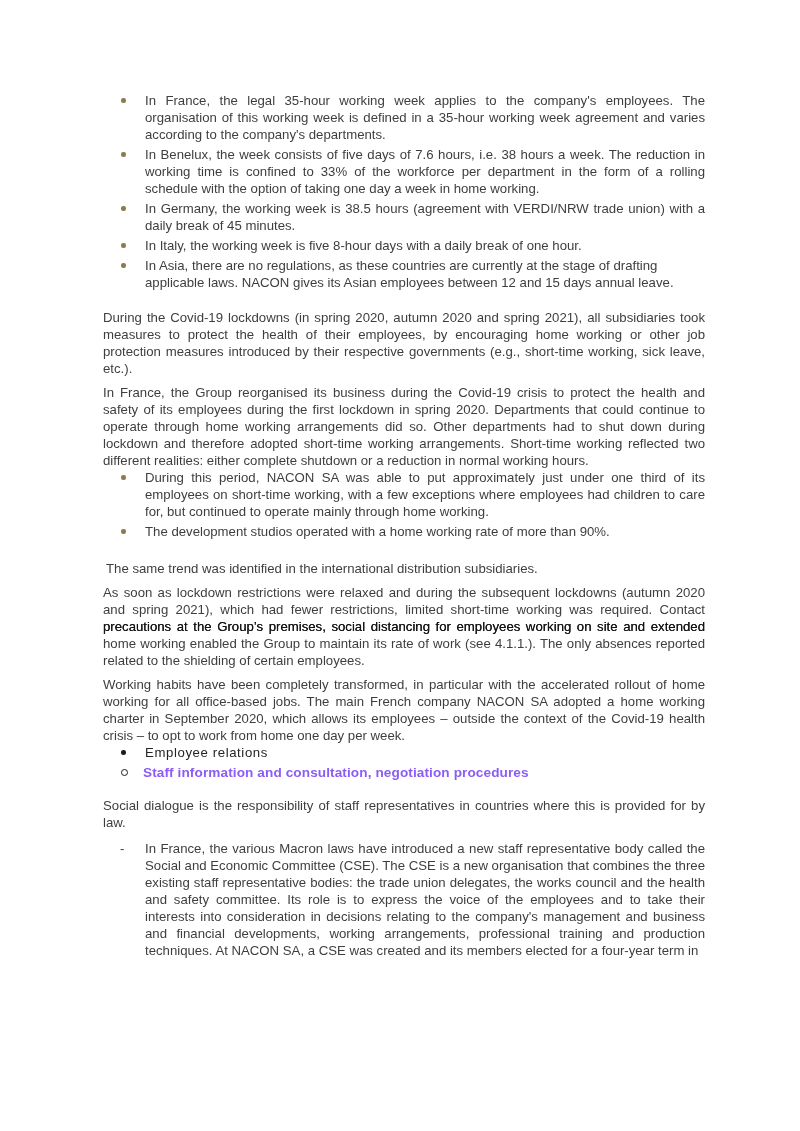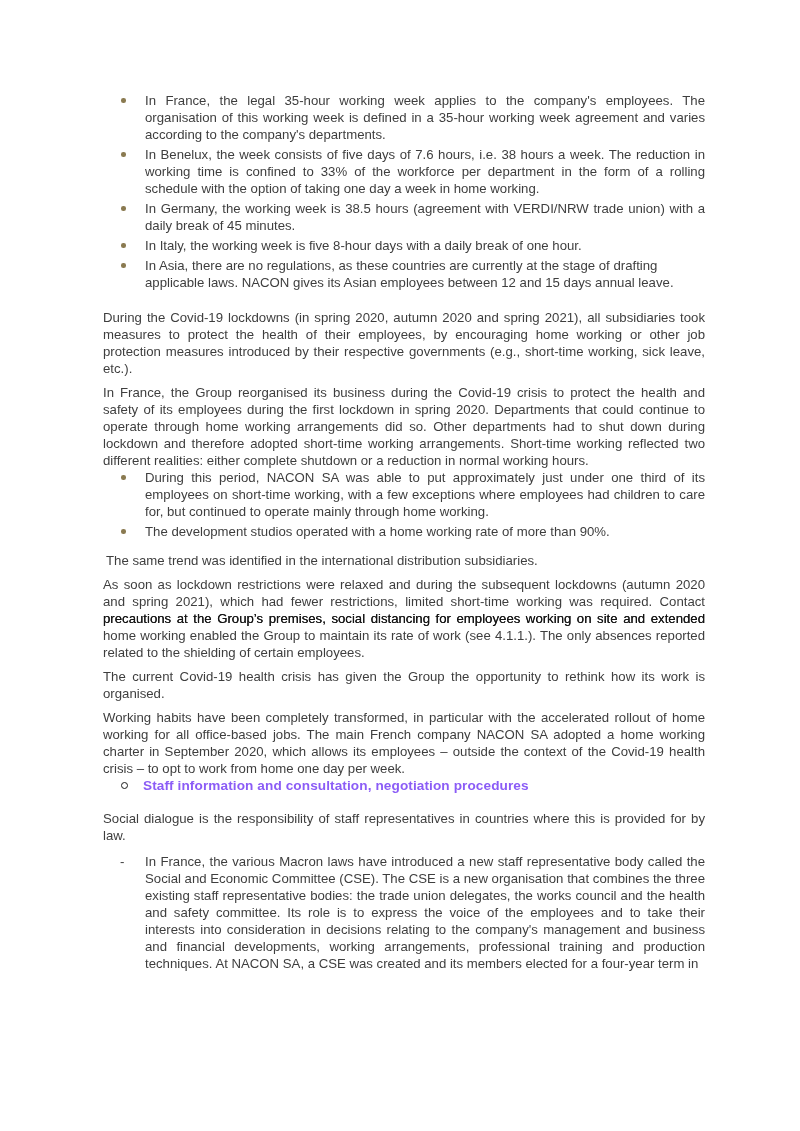--- a/index.html
+++ b/index.html
@@ -58,21 +58,21 @@
     position: absolute;
     left: 17px;
     top: 0;
     font-size: 13.2px;
     line-height: 17px;
     color: #3e3e3e;
   }
   .mt-list-gap   { margin-top: 18px; }
   .mt-para       { margin-top: 7px; }
   .mt-small      { margin-top: 5px; }
-  .mt-trend      { margin-top: 12px; }
+  .mt-trend      { margin-top: 20px; }
   .mt-relaxed    { margin-top: 7px; }
   .mt-employee   { margin-top: 12px; }
   .mt-heading    { margin-top: 17px; }
   .mt-social     { margin-top: 15px; }
   .mt-dashlist   { margin-top: 9px; }
   .same-trend { text-align: left; padding-left: 3px; }
   .em-seg {
     color: #161616;
     text-shadow: 0 0 0.45px #161616;
   }
@@ -150,24 +150,29 @@
       <li>
         <span class="dot olive"></span>
         <span>The development studios operated with a home working rate of more than 90%.</span>
       </li>
     </ul>
 
     <p class="para mt-trend same-trend">The same trend was identified in the international distribution subsidiaries.</p>
 
     <p class="para mt-relaxed"><span>As soon as lockdown restrictions were relaxed and during the subsequent lockdowns (autumn 2020 and spring 2021), which had fewer restrictions, limited short-time working was required. Contact </span><span class="em-seg">precautions at the Group’s premises, social distancing for employees working on site and extended</span><span> home working enabled the Group to maintain its rate of work (see 4.1.1.). The only absences reported related to the shielding of certain employees.</span></p>
 
-    <p class="para mt-para">The current Covid-19 health crisis has given the Group the opportunity to rethink how its work is organised.</p>
 
     <p class="para mt-para">Working habits have been completely transformed, in particular with the accelerated rollout of home working for all office-based jobs. The main French company NACON SA adopted a home working charter in September 2020, which allows its employees – outside the context of the Covid-19 health crisis – to opt to work from home one day per week.</p>
 
+    <ul class="blist mt-employee">
+      <li class="employee-relations-item">
+        <span class="dot black"></span>
+        <span>Employee relations</span>
+      </li>
+    </ul>
 
     <h3 class="staff-heading mt-heading">
       <span class="circle-marker"></span>
       <span>Staff information and consultation, negotiation procedures</span>
     </h3>
 
     <p class="para mt-social">Social dialogue is the responsibility of staff representatives in countries where this is provided for by law.</p>
 
     <div class="dash-item mt-dashlist">
       <span class="dash-marker">-</span>

